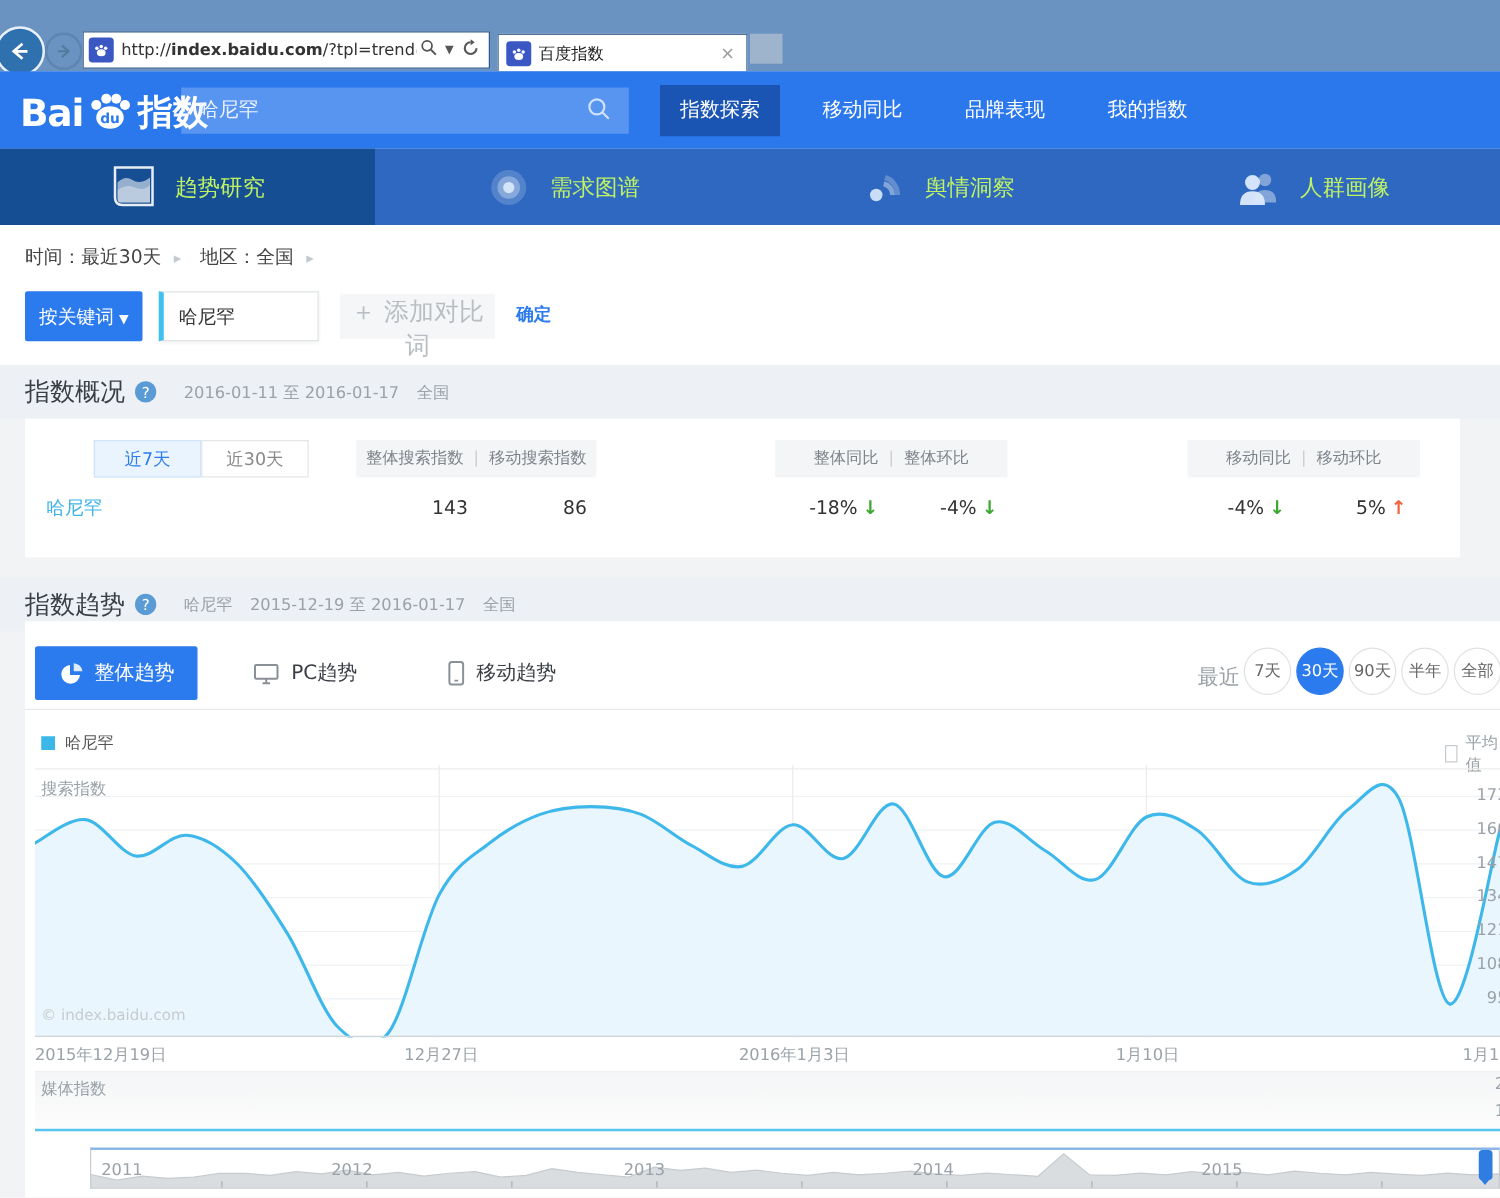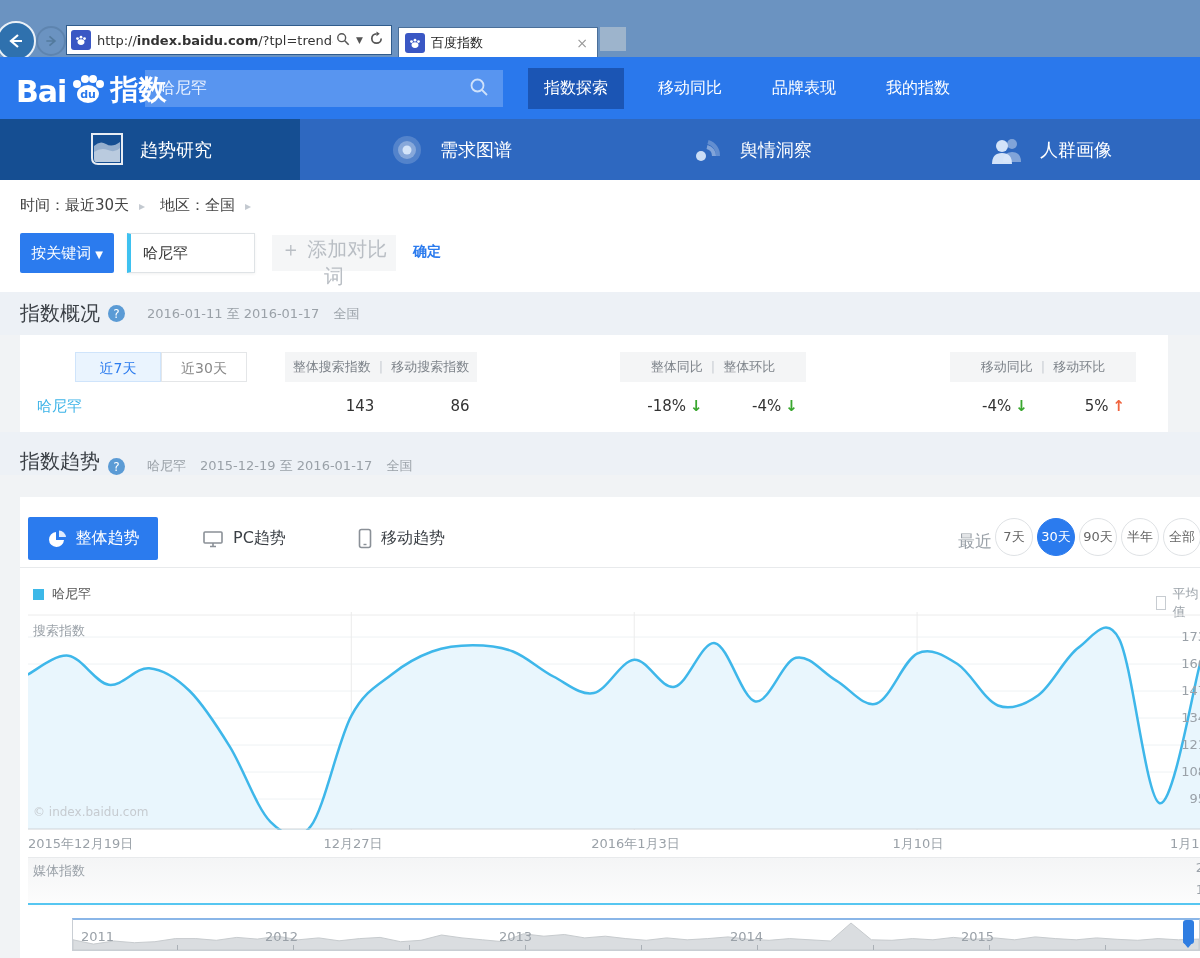--- a/index.html
+++ b/index.html
@@ -29,37 +29,37 @@
   #hd-search{position:absolute;left:145px;top:13px;width:358px;height:37px;background:rgba(255,255,255,.22);display:flex;align-items:center;}
   #hd-search input{flex:1;background:transparent;border:none;outline:none;color:#eaf2ff;font-size:16px;padding:0 14px;font-family:inherit;}
   #hd-menu{position:absolute;left:528px;top:10px;height:42px;display:flex;align-items:center;}
   .hd-menu-item{color:#fff;font-size:16px;padding:10px 16px;margin-right:18px;cursor:pointer;}
   .hd-menu-item.active{background:#1b55b4;}
 
   
   #subnav{position:absolute;left:0;top:119px;width:1200px;height:61px;background:#2e68c0;display:flex;}
   .subnav-item{width:300px;height:61px;display:flex;align-items:center;justify-content:center;cursor:pointer;}
   .subnav-item.active{background:#154e92;}
-  .subnav-item .lbl{color:#ffffff;font-size:18px;margin-left:14px;}
+  .subnav-item .lbl{color:#bef264;font-size:18px;margin-left:14px;}
   .subnav-ic{width:38px;height:36px;flex:none;}
 
   
   #filter-sec{position:absolute;left:0;top:180px;width:1200px;height:112px;background:#fff;}
   #crumbs{position:absolute;left:20px;top:16px;font-size:15px;color:#444;}
   #crumbs .sep{color:#c3c9d0;font-size:12px;margin:0 10px;}
   #kw-btn{position:absolute;left:20px;top:53px;width:94px;height:40px;background:#2b7bee;color:#fff;font-size:15px;border:none;border-radius:2px;cursor:pointer;font-family:inherit;}
   #kw-btn .caret{font-size:10px;margin-left:4px;}
   #kw-input{position:absolute;left:127px;top:53px;width:128px;height:40px;border:1px solid #dfe3e6;border-left:4px solid #3ec1f0;box-sizing:border-box;font-size:15px;color:#333;padding:0 12px;outline:none;font-family:inherit;box-shadow:0 1px 3px rgba(0,0,0,.06);}
   #add-cmp{position:absolute;left:272px;top:55px;width:124px;height:36px;background:#f5f6f7;color:#b9bec4;font-size:20px;border:none;cursor:pointer;font-family:inherit;}
   #confirm-link{position:absolute;left:413px;top:63px;font-size:14px;color:#2b7bee;font-weight:bold;cursor:pointer;}
 
   
   .band{position:absolute;left:0;width:1200px;height:43px;background:#edf1f6;display:flex;align-items:center;}
   #band-overview{top:292px;}
-  #band-trend{top:432px;align-items:flex-end;}
+  #band-trend{top:462px;}
   .band .title{font-size:20px;color:#3a3f45;margin-left:20px;}
   .help-ic{width:17px;height:17px;border-radius:50%;background:#5b9bd5;color:#fff;font-size:12px;display:inline-flex;align-items:center;justify-content:center;margin-left:8px;flex:none;}
   .band .meta{font-size:13px;color:#9aa1a8;margin-left:22px;}
 
   
   #overview-card{position:absolute;left:20px;top:335px;width:1148px;height:111px;background:#fff;}
   .ov-tab{position:absolute;top:17px;height:30px;line-height:30px;text-align:center;font-size:14px;box-sizing:border-box;cursor:pointer;}
   #ov-tab-7{left:55px;width:86px;background:#eaf4fe;border:1px solid #cfe4fb;color:#2b7bee;}
   #ov-tab-30{left:141px;width:86px;background:#fff;border:1px solid #e4e6e8;color:#888;}
   .hdr-chip{position:absolute;top:17px;height:30px;line-height:30px;background:#f4f5f6;color:#7d838a;font-size:13px;text-align:center;}

